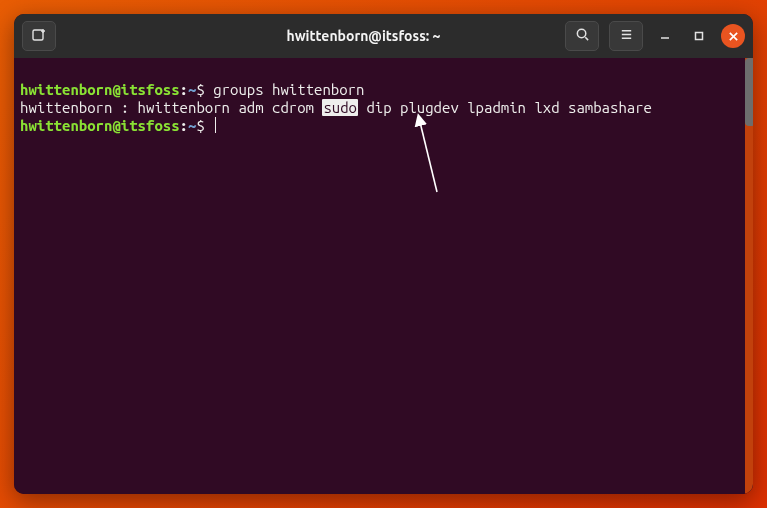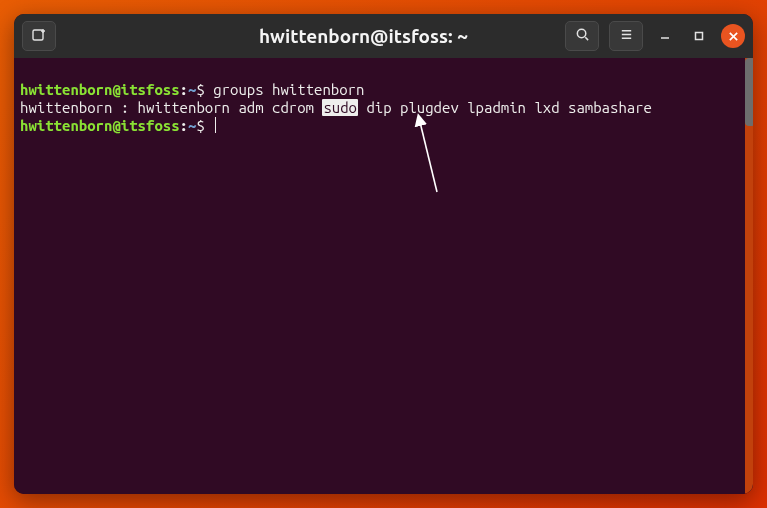--- a/index.html
+++ b/index.html
@@ -33,21 +33,21 @@
     .titlebar-left {
       display: flex;
       gap: 8px;
       width: 140px;
     }
     .titlebar-center {
       flex: 1;
       text-align: center;
       color: #f5f5f5;
       font-family: Ubuntu, sans-serif;
-      font-size: 19px;
+      font-size: 14px;
       font-weight: 600;
     }
     .titlebar-right {
       display: flex;
       align-items: center;
       gap: 10px;
       width: auto;
       justify-content: flex-end;
     }
     .tb-btn {

